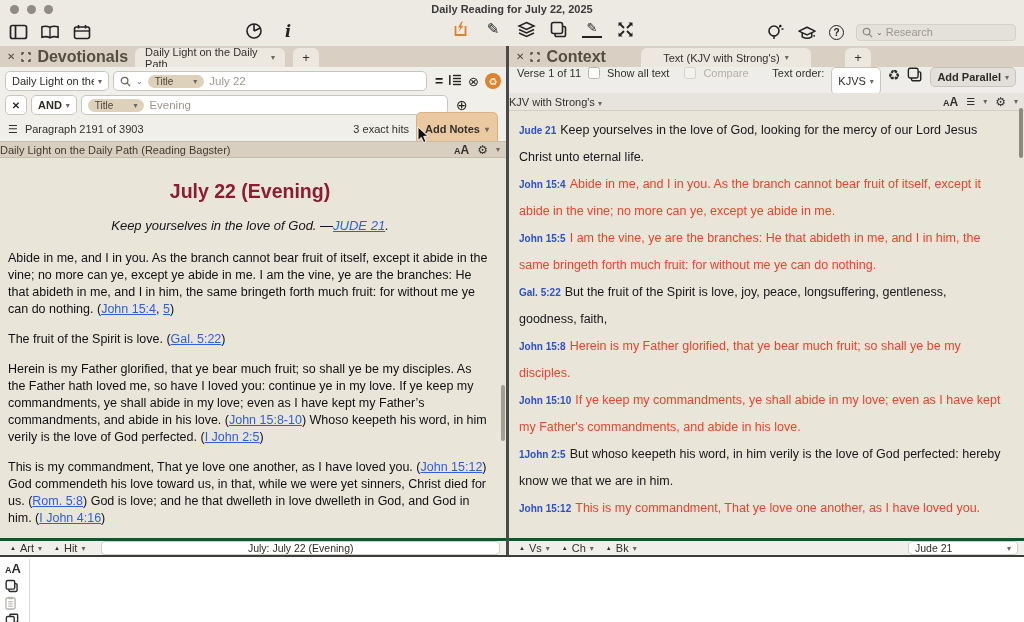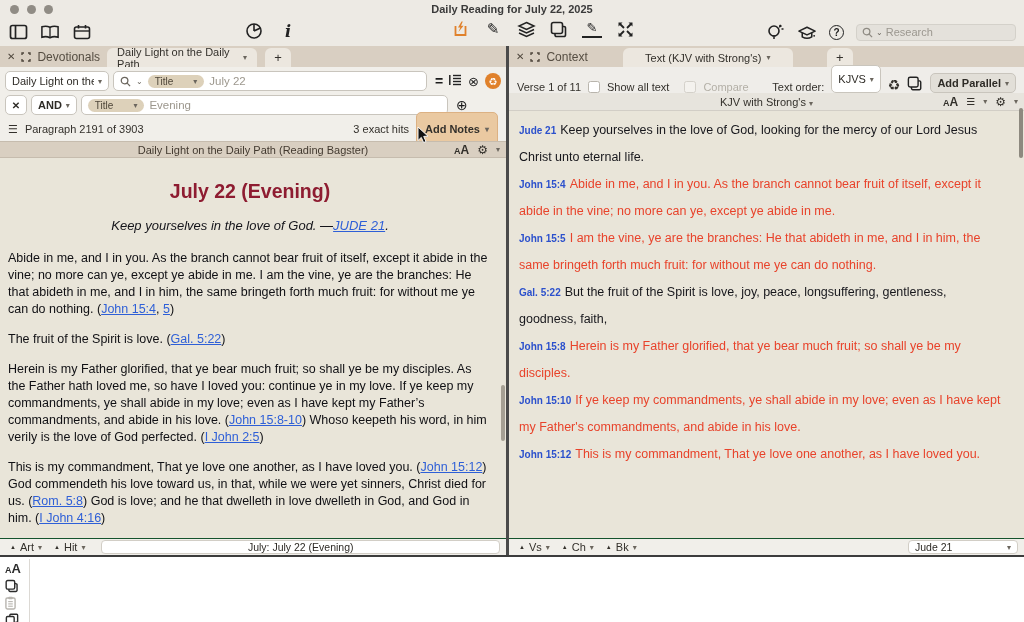--- a/index.html
+++ b/index.html
@@ -33,21 +33,21 @@
   
   .main { flex:1; display:flex; min-height:0; }
   .pane { display:flex; flex-direction:column; min-width:0; }
   .pane.left { width:506px; }
   .divider { width:3px; background:#4a4a4a; }
   .pane.right { flex:1; }
 
   
   .tabstrip { height:21px; background:#d9cfc2; display:flex; align-items:stretch; font-size:11px; color:#4e463c; }
   .zone-ctl { display:flex; align-items:center; gap:6px; padding:0 7px; }
-  .zone-label { font-size:12px; color:#554d42; }
+  .zone-label { font-size:16px; color:#554d42;font-weight:bold; }
   .tab { background:#ece7df; border-radius:6px 6px 0 0; margin-top:2px; padding:0 10px; display:flex; align-items:center;
          gap:5px; color:#33302b; }
   .tab-plus { background:#ece7df; border-radius:6px 6px 0 0; margin-top:2px; margin-left:8px; width:26px;
               display:flex; align-items:center; justify-content:center; font-size:13px; color:#33302b; }
   .corner-ico svg { display:block; }
 
   
   .searcharea { background:#f1efea; padding:4px 5px 0 5px; }
   .srow { display:flex; align-items:center; gap:4px; margin-bottom:4px; }
   .wbtn { background:#fff; border:1px solid #c9c5bd; border-radius:5px; height:20px; display:flex; align-items:center;
@@ -63,42 +63,42 @@
   .orange-circ { width:16px; height:16px; border-radius:50%; background:var(--accent-orange,#e0812b); color:#fff;
                  display:flex; align-items:center; justify-content:center; font-size:10px; }
   .xbtn { width:22px; }
   .statusrow { display:flex; align-items:center; gap:7px; height:22px; padding:0 3px 2px 3px; font-size:11px; color:#33302b; }
   .addnotes { background:#eac9a1; border:1px solid #dcb183; border-radius:5px; height:34px; display:flex;
               align-items:center; padding:0 8px; gap:5px; font-size:11px; font-weight:bold; color:#33302b; }
 
   
   .contentheader { height:17px; background:#d9cfc1; border-top:1px solid #c6bcae; border-bottom:1px solid #c6bcae;
                    display:flex; align-items:center; position:relative; font-size:11px; color:#42392f; }
-  .ch-title { flex:1; text-align:center; }
+  .ch-title { flex:1; text-align:left; }
   .ch-icons { position:absolute; right:6px; top:0; height:100%; display:flex; align-items:center; gap:8px; color:#33302b; }
   .aa { font-size:12px; font-weight:bold; letter-spacing:0; }
   .aa .sm { font-size:9px; }
   .content { flex:1; background:#e9e5d9; overflow:hidden; position:relative; padding:8px 14px 0 8px; }
   .dev-heading { text-align:center; font-size:19.5px; font-weight:bold; margin:14px 0 15px 0; }
   .dev-epigraph { text-align:center; font-style:italic; font-size:13px; margin-bottom:17px; color:#14141a; }
   .dev-para { font-size:12.5px; line-height:17px; margin-bottom:13px; color:#101014; }
   a.scripture-link { color:var(--link-blue,#2e5fd7); text-decoration:underline; cursor:pointer; }
   .scroll-thumb { position:absolute; border-radius:3px; background:#a59f93; }
 
   
-  .bottombar { height:17px; background:#f1efea; border-top:1px solid #14532d; display:flex; align-items:center;
+  .bottombar { height:17px; background:#f1efea; border-top:3px solid #14532d; display:flex; align-items:center;
                gap:4px; padding:0 6px; font-size:11px; color:#33302b; }
   .bb-btn { display:flex; align-items:center; gap:4px; padding:0 4px; }
   .tri { font-size:6px; }
   .goto-box { flex:1; background:#fff; border:1px solid #d2cec6; border-radius:4px; height:14px; margin-left:8px;
               display:flex; align-items:center; justify-content:center; font-size:10.5px; color:#2e2b26; }
   .goto-box.right { justify-content:space-between; padding:0 6px; max-width:110px; margin-left:auto; }
 
   
-  .controls { height:26px; background:#efede9; display:flex; align-items:flex-end; gap:7px; padding:0 8px;
+  .controls { height:26px; background:#efede9; display:flex; align-items:flex-start; gap:7px; padding:0 8px;
               font-size:11px; color:#33302b; }
   .chk { width:12px; height:12px; background:#fff; border:1px solid #b9b5ad; border-radius:2.5px; }
   .disabled-lbl { color:#b3afa6; }
   .chk.disabled { border-color:#d4d1ca; background:#f4f2ee; }
   .texthdr { height:18px; background:#e7e4dd; border-bottom:1px solid #d2cec6; display:flex; align-items:center;
              position:relative; font-size:11px; color:#33302b; }
   .verses { flex:1; background:#e9e5d9; overflow:hidden; position:relative; padding:6px 20px 0 10px; }
   .verse { font-size:12.5px; line-height:27px; color:#17171c; }
   .vref { color:var(--verse-ref-blue,#2b50cc); font-weight:bold; font-size:10px; margin-right:4px; }
   .vtext.red { color:var(--wo-christ-red,#e8432b); }
@@ -395,20 +395,21 @@
           </span>
         </div>
 
         <div class="verses">
             <p class="verse"><span class="vref">Jude 21</span><span class="vtext">Keep yourselves in the love of God, looking for the mercy of our Lord Jesus Christ unto eternal life.</span></p>
             <p class="verse"><span class="vref">John 15:4</span><span class="vtext red">Abide in me, and I in you. As the branch cannot bear fruit of itself, except it abide in the vine; no more can ye, except ye abide in me.</span></p>
             <p class="verse"><span class="vref">John 15:5</span><span class="vtext red">I am the vine, ye are the branches: He that abideth in me, and I in him, the same bringeth forth much fruit: for without me ye can do nothing.</span></p>
             <p class="verse"><span class="vref">Gal. 5:22</span><span class="vtext">But the fruit of the Spirit is love, joy, peace, longsuffering, gentleness, goodness, faith,</span></p>
             <p class="verse"><span class="vref">John 15:8</span><span class="vtext red">Herein is my Father glorified, that ye bear much fruit; so shall ye be my disciples.</span></p>
             <p class="verse"><span class="vref">John 15:10</span><span class="vtext red">If ye keep my commandments, ye shall abide in my love; even as I have kept my Father's commandments, and abide in his love.</span></p>
+            <p class="verse"><span class="vref">1John 2:5</span><span class="vtext">But whoso keepeth his word, in him verily is the love of God perfected: hereby know we that we are in him.</span></p>
             <p class="verse"><span class="vref">John 15:12</span><span class="vtext red">This is my commandment, That ye love one another, as I have loved you.</span></p>
           </div>
         <div class="scroll-thumb" style="position:absolute; right:1px; top:108px; width:4px; height:50px; background:#8d897f;"></div>
 
         <div class="bottombar">
           <span class="bb-btn">
             <span class="tri">▲</span>
             <span>Vs</span>
             <span class="mini-caret">▾</span>
           </span>

